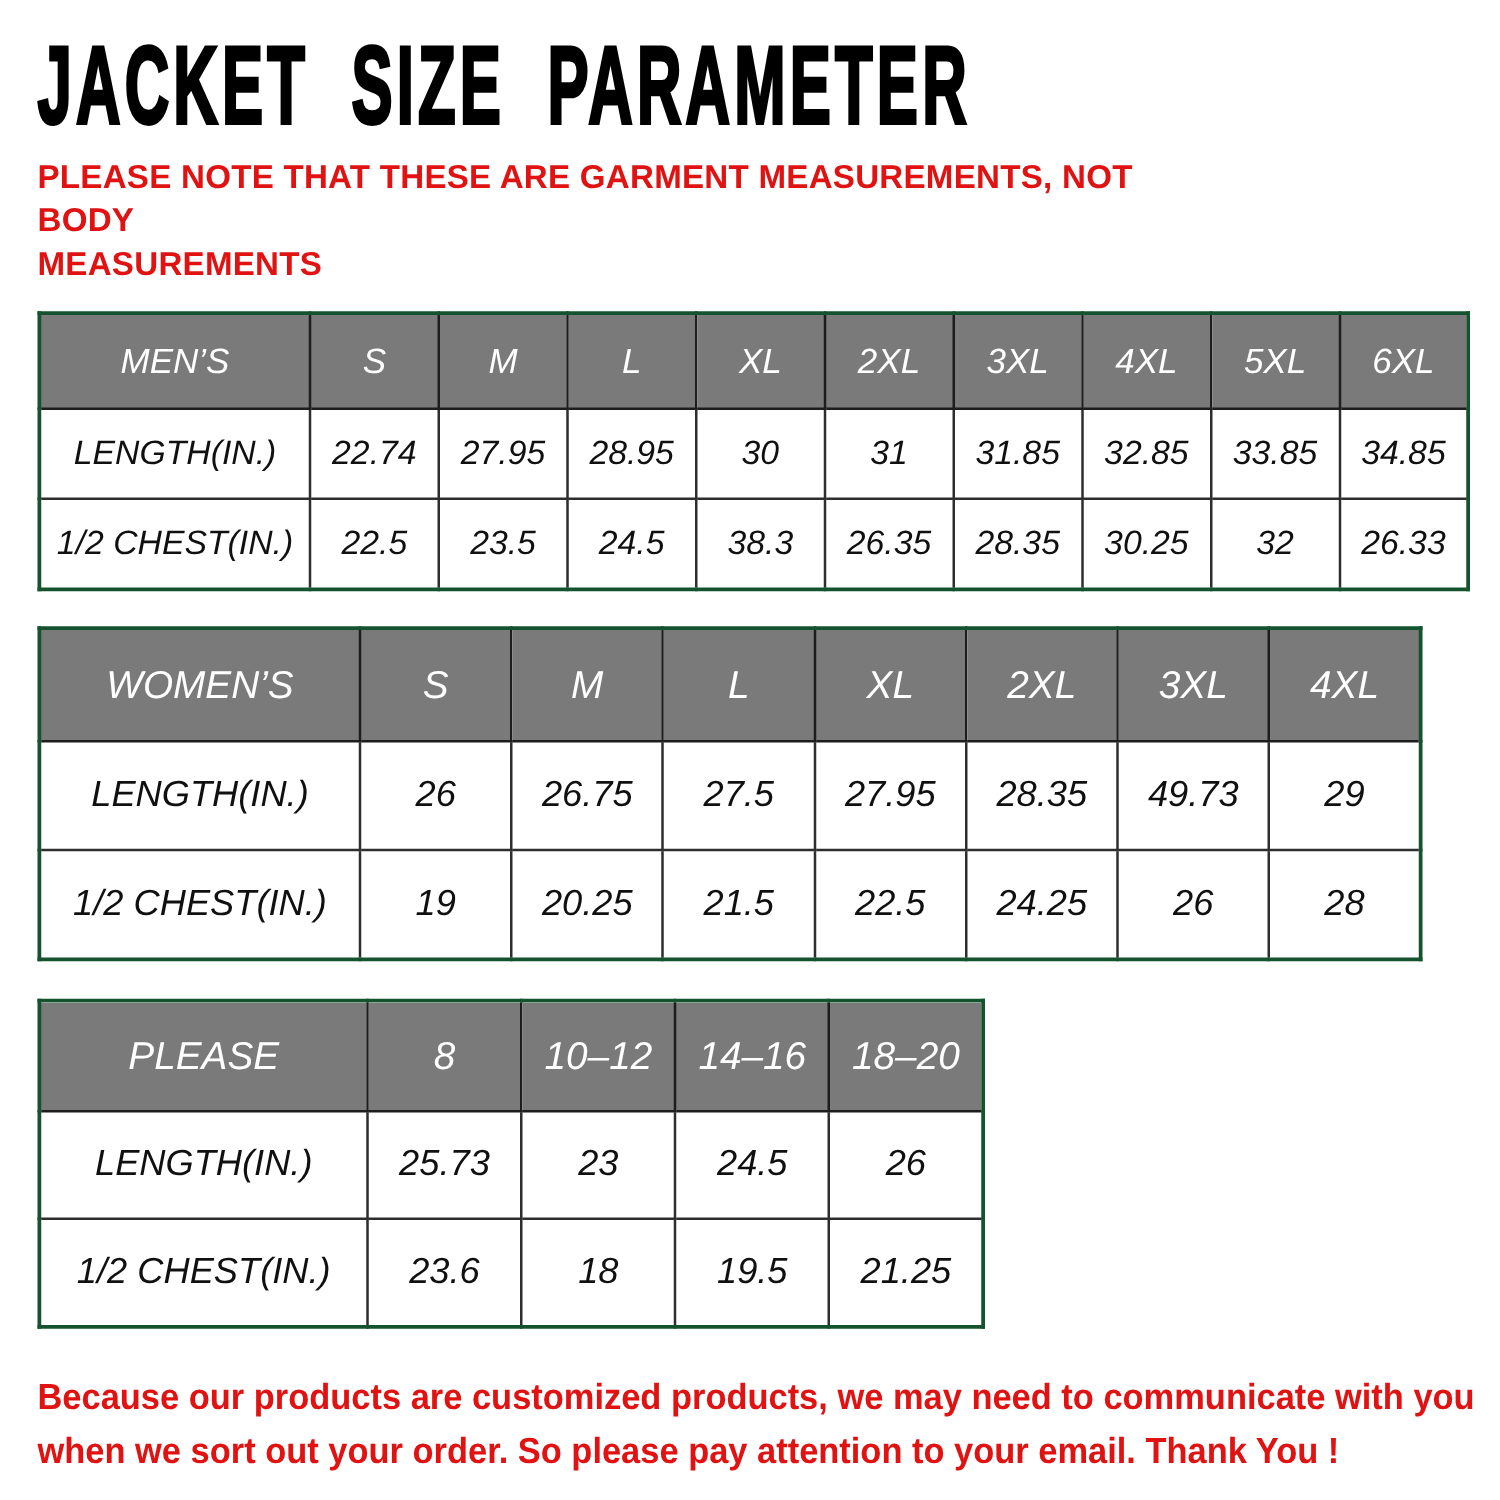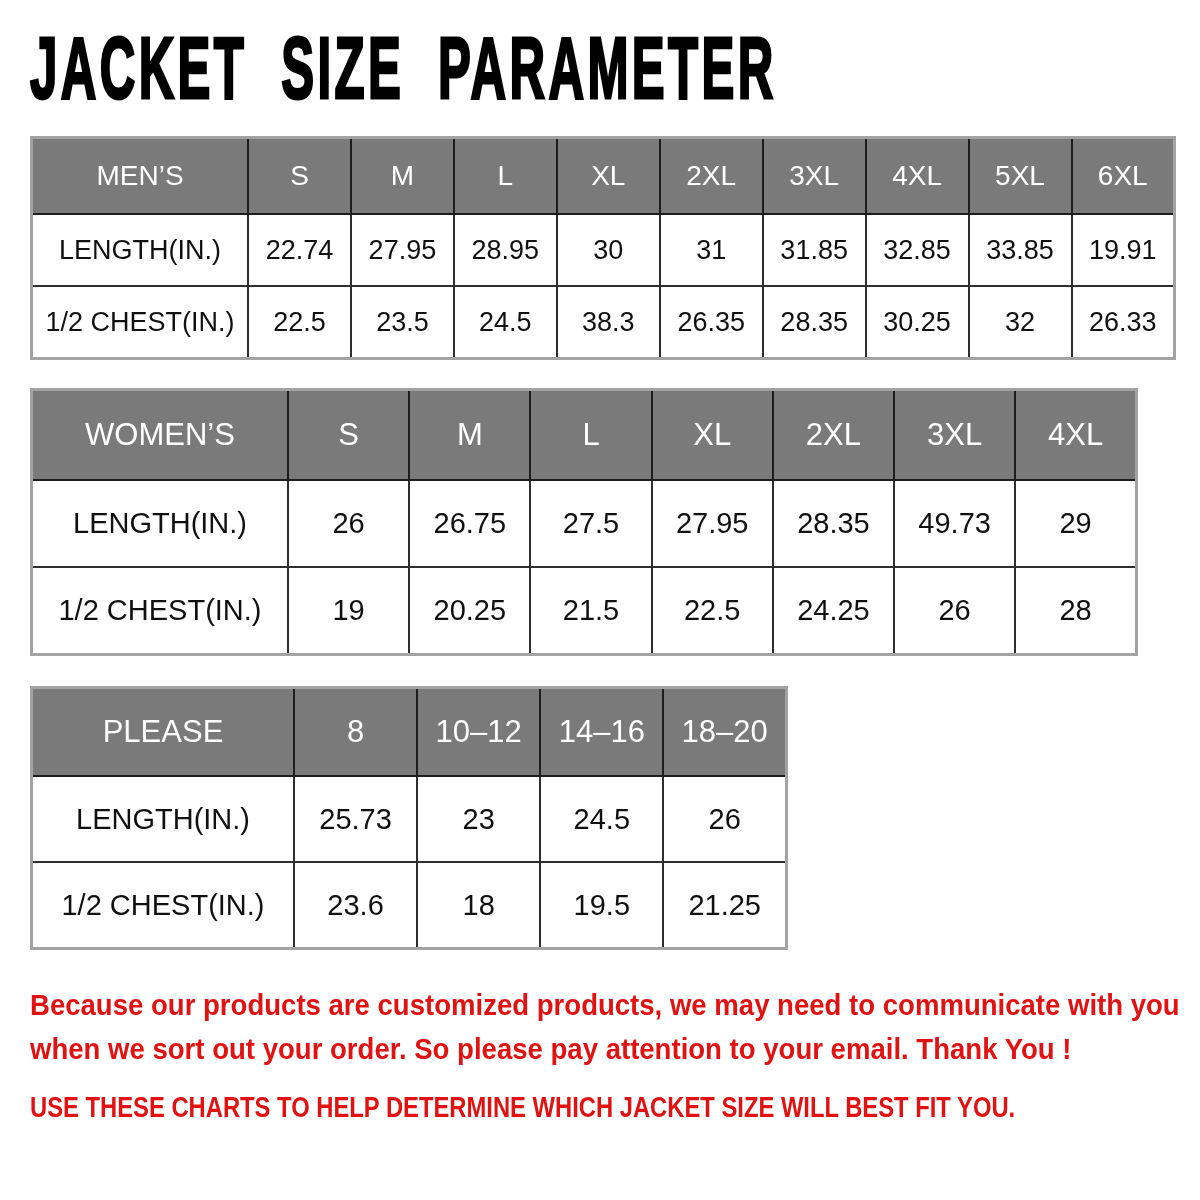--- a/index.html
+++ b/index.html
@@ -24,21 +24,21 @@
   .note{
     margin:8px 0 0 30px;width:960px;
     color:#e01212;font-size:26.5px;line-height:1.32;font-weight:bold;
     letter-spacing:0.2px;
   }
   .note .line{display:block;}
 
   
   table.size-table{
     border-collapse:collapse;table-layout:fixed;
-    margin-left:30px;border:3px solid #a3a3a3;
+    margin-left:30px;border:3px solid #14532d;font-style:italic;
   }
   table.size-table th, table.size-table td{
     border:2px solid #2e2e2e;text-align:center;vertical-align:middle;
     padding:0;overflow:hidden;color:#101010;font-weight:400;
   }
   table.size-table thead th{
     background:#7a7a7a;color:#ffffff;border-color:#1d1d1d;
   }
 
   table.mens{width:1146px;margin-top:20px;}
@@ -67,20 +67,24 @@
     transform:scaleX(0.82);transform-origin:left top;
   }
 </style>
 </head>
 <body>
 
 <div class="page">
 
   <h1 class="title">JACKET SIZE PARAMETER</h1>
 
+  <p class="note">
+    <span class="line">PLEASE NOTE THAT THESE ARE GARMENT MEASUREMENTS, NOT BODY</span>
+    <span class="line">MEASUREMENTS</span>
+  </p>
 
   <table class="size-table mens">
       <thead>
         <tr>
           <th class="label-col" style="width: 214px;">MEN’S</th>
           <th>S</th>
           <th>M</th>
           <th>L</th>
           <th>XL</th>
           <th>2XL</th>
@@ -94,21 +98,21 @@
         <tr>
           <th class="label-col" style="width: 214px;">LENGTH(IN.)</th>
           <td>22.74</td>
           <td>27.95</td>
           <td>28.95</td>
           <td>30</td>
           <td>31</td>
           <td>31.85</td>
           <td>32.85</td>
           <td>33.85</td>
-          <td>19.91</td>
+          <td>34.85</td>
         </tr>
         <tr>
           <th class="label-col" style="width: 214px;">1/2 CHEST(IN.)</th>
           <td>22.5</td>
           <td>23.5</td>
           <td>24.5</td>
           <td>38.3</td>
           <td>26.35</td>
           <td>28.35</td>
           <td>30.25</td>

